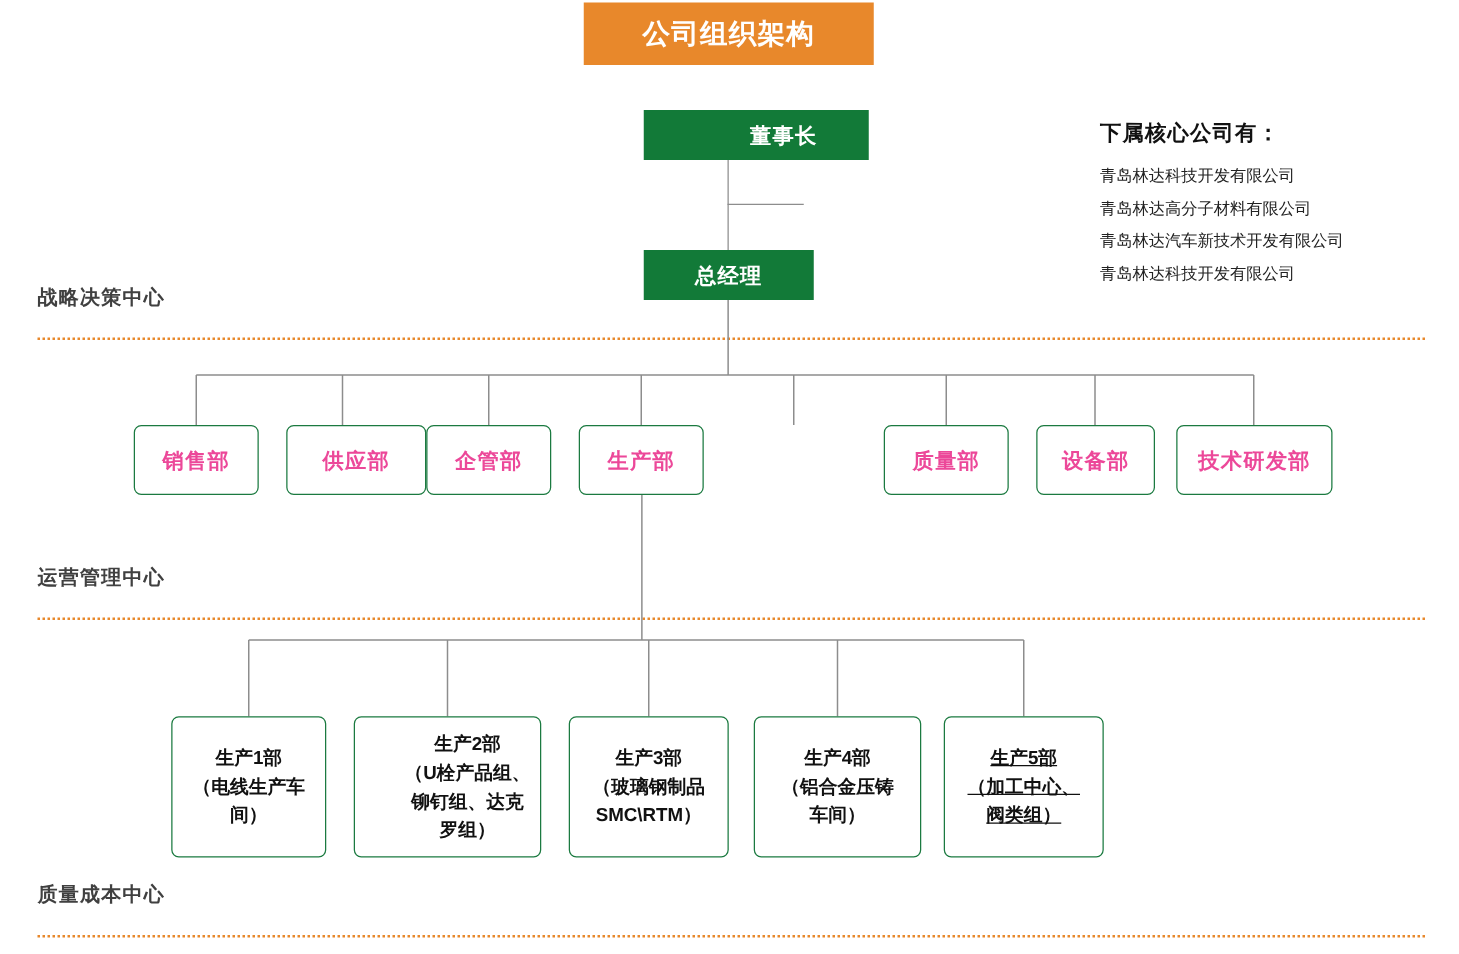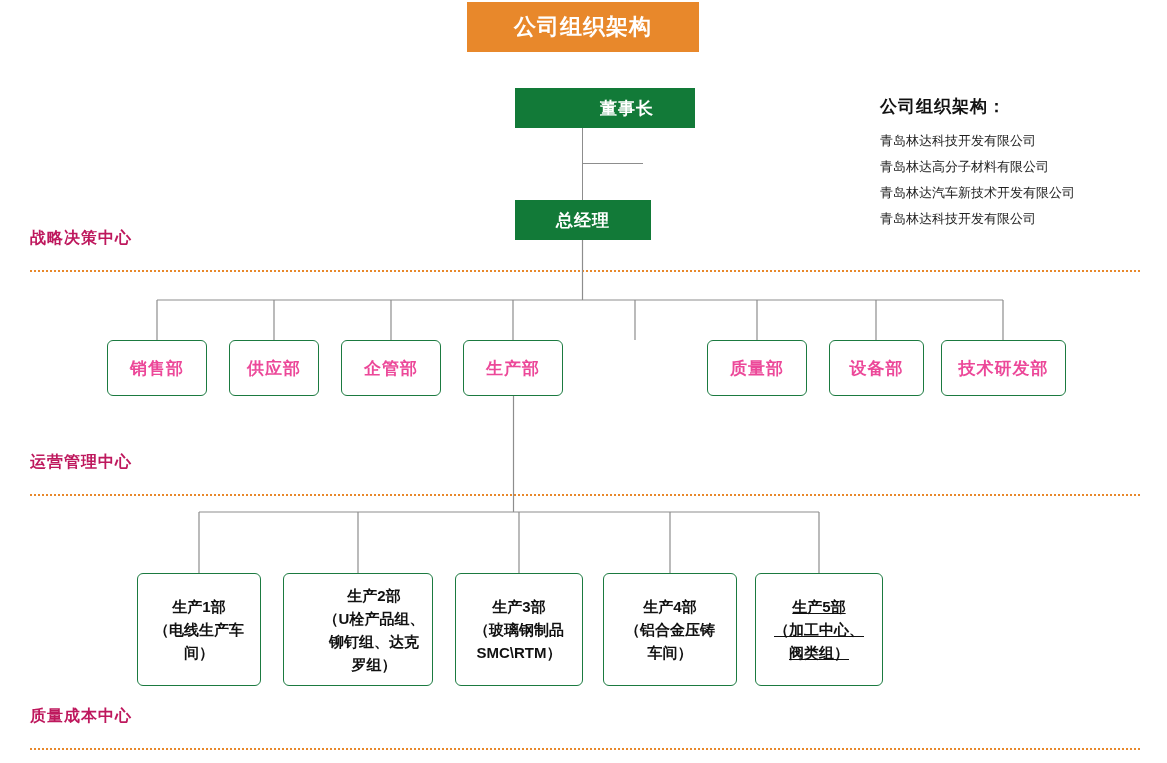--- a/index.html
+++ b/index.html
@@ -56,21 +56,21 @@
   
   .line { position: absolute; background: #8d8d8d; }
   #l-top-vert   { left: 582px; top: 128px; width: 1px;  height: 72px; }
   #l-top-horiz  { left: 582px; top: 163px; width: 61px; height: 1px; }
 
   
   .section-label {
     position: absolute;
     font-size: 16px;
     font-weight: bold;
-    color: #be185d;
+    color: #404040;
     letter-spacing: 1px;
   }
   .dotted {
     position: absolute;
     left: 30px;
     width: 1110px;
     height: 2px;
     border-bottom: 2px dotted #e8882b;
   }
   #label-strategy { left: 30px; top: 228px; }
@@ -148,21 +148,21 @@
 <div class="canvas">
 
   <div class="title-box">公司组织架构</div>
 
   <div class="gbox" id="box-chairman">董事长</div>
   <div class="gbox" id="box-gm">总经理</div>
 
   <div class="line" id="l-top-vert"></div>
   <div class="line" id="l-top-horiz"></div>
 
-  <div class="side-title">公司组织架构：</div>
+  <div class="side-title">下属核心公司有：</div>
   <div class="side-list">
     <div class="side-item">青岛林达科技开发有限公司</div>
     <div class="side-item">青岛林达高分子材料有限公司</div>
     <div class="side-item">青岛林达汽车新技术开发有限公司</div>
     <div class="side-item">青岛林达科技开发有限公司</div>
   </div>
 
   <div class="section-label" id="label-strategy">战略决策中心</div>
   <div class="dotted" id="dot-1"></div>
 
@@ -175,21 +175,21 @@
       <path d="M391 300 L391 340"></path>
       <path d="M513 300 L513 340"></path>
       <path d="M635 300 L635 340"></path>
       <path d="M757 300 L757 340"></path>
       <path d="M876 300 L876 340"></path>
       <path d="M1003 300 L1003 340"></path>
     </g>
   </svg>
 
   <div class="dept" style="left:107px;width:100px;">销售部</div>
-  <div class="dept" style="left:229px;width:90px;">供应部</div>
+  <div class="dept" style="left:229px;width:112px;">供应部</div>
   <div class="dept" style="left:341px;width:100px;">企管部</div>
   <div class="dept" style="left:463px;width:100px;">生产部</div>
   <div class="dept" style="left:707px;width:100px;">质量部</div>
   <div class="dept" style="left:829px;width:95px;">设备部</div>
   <div class="dept" style="left:941px;width:125px;">技术研发部</div>
 
   <div class="section-label" id="label-ops">运营管理中心</div>
   <div class="dotted" id="dot-2"></div>
 
   <svg id="prod-connectors" width="1167" height="763" style="position:absolute;left:0;top:0;pointer-events:none;">

